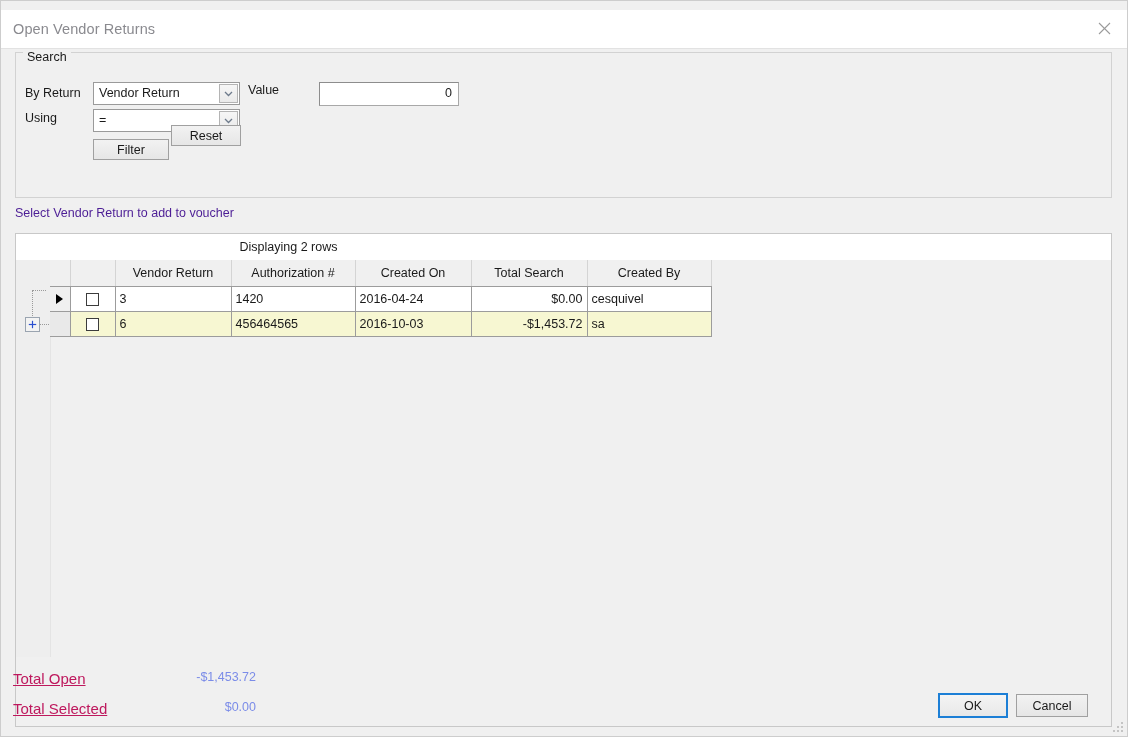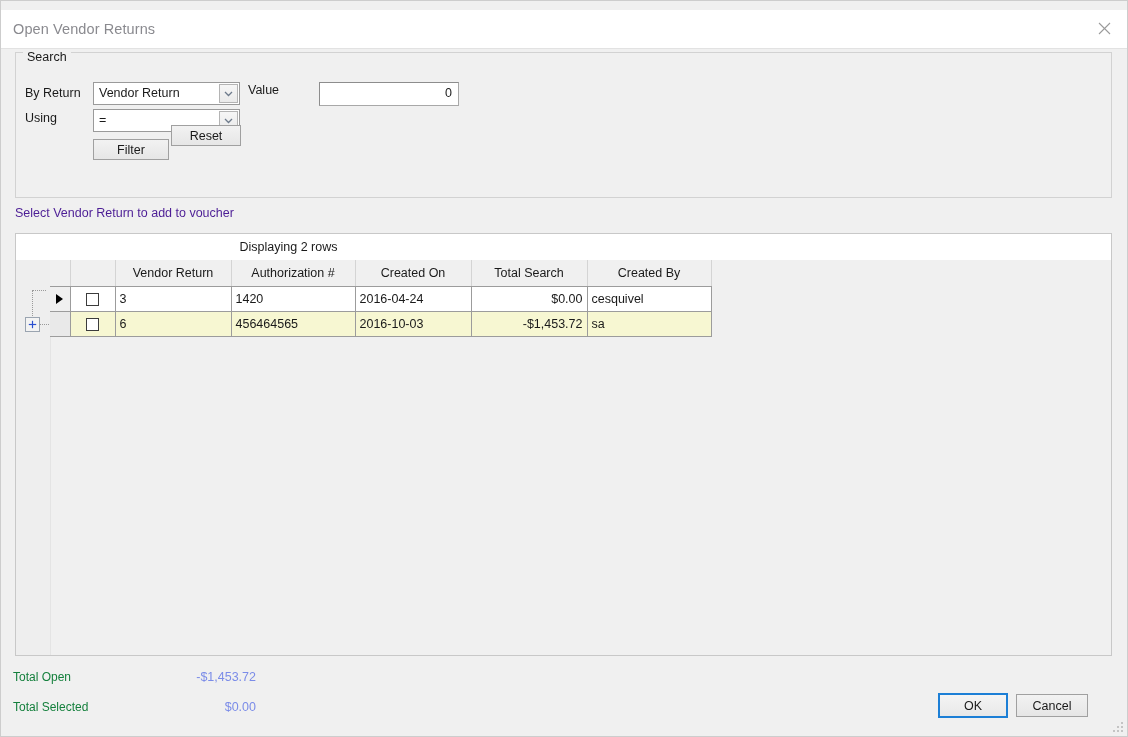--- a/index.html
+++ b/index.html
@@ -153,21 +153,21 @@
     font-size: 12.5px;
     color: #4c1d95;
     white-space: nowrap;
   }
 
   
   #grid-panel {
     position: absolute;
     left: 14px; top: 232px;
     width: 1097px;
-    height: 423px;
+    height: 494px;
     box-sizing: border-box;
     border: 1px solid #c8c8c8;
     background: #f0f0f0;
     overflow: hidden;
   }
   #grid-caption {
     position: absolute;
     left: 0; top: 0;
     width: 1095px;
     height: 26px;
@@ -290,23 +290,24 @@
     box-sizing: border-box;
     border: 1px solid #3c3c3c;
     background: #ffffff;
     vertical-align: middle;
     cursor: pointer;
   }
 
   
   .total-lbl {
     position: absolute;
-    font-size: 12px;
-    color: #15803d;
-    white-space: nowrap;
+    font-size: 15px;
+    color: #be185d;
+    white-space: nowrap;
+    text-decoration: underline;
   }
   .total-val {
     position: absolute;
     font-size: 12.5px;
     color: #7b8ce8;
     width: 110px;
     text-align: right;
     white-space: nowrap;
   }
   #lbl-total-open     { left: 12px; top: 669px; }

